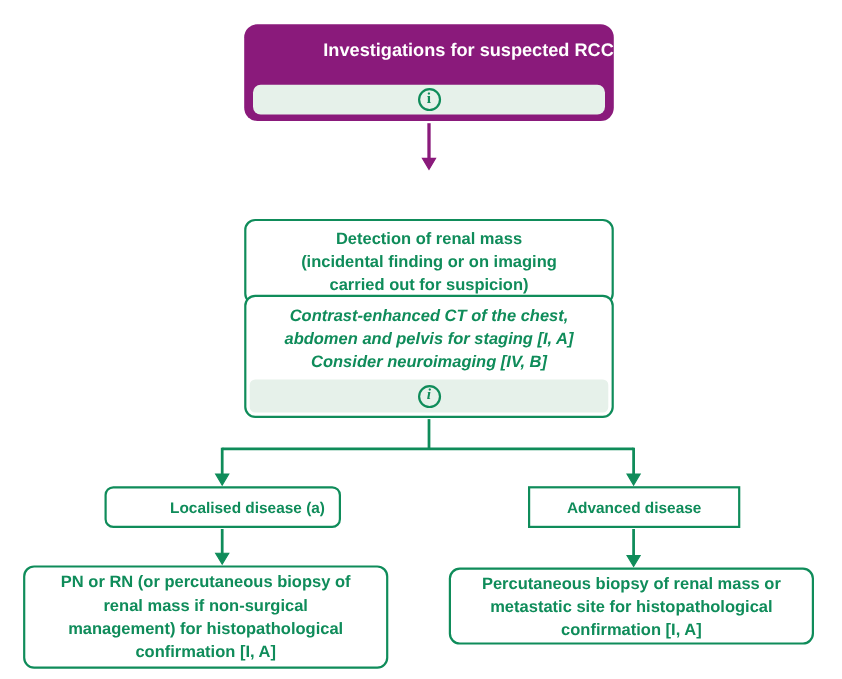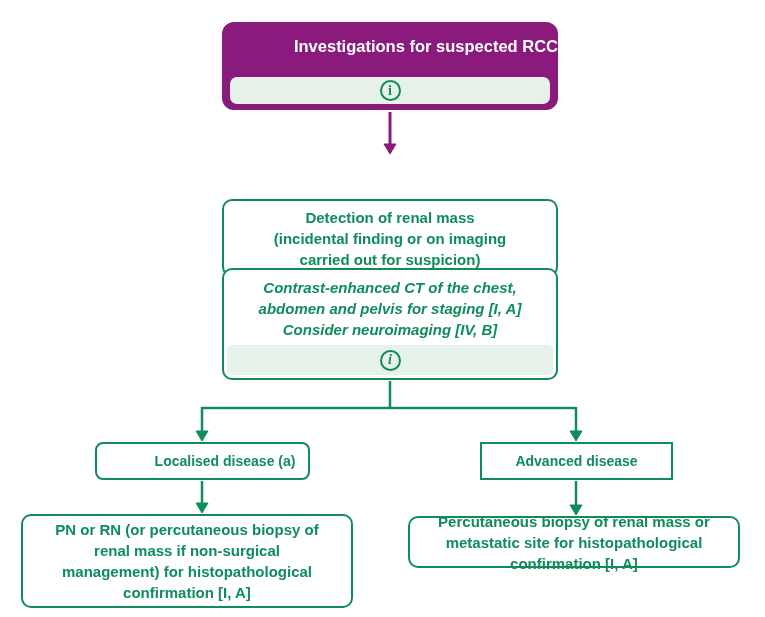--- a/index.html
+++ b/index.html
@@ -97,21 +97,21 @@
     display: flex; align-items: center; justify-content: center;
   }
   .ct-box .info-strip {
     left: 3px; right: 3px; bottom: 3px;
     height: 30px;
     border-radius: 5px;
   }
   .localised-box { left: 95px;  top: 442px; width: 215px; height: 38px; font-size: 14px; border-radius: 8px; padding-left: 45px; }
   .advanced-box  { left: 480px; top: 442px; width: 193px; height: 38px; font-size: 14px; border-radius: 0; }
   .localised-outcome-box { left: 21px;  top: 514px; width: 332px; height: 94px; }
-  .advanced-outcome-box  { left: 408px; top: 516px; width: 332px; height: 52px; }
+  .advanced-outcome-box  { left: 408px; top: 516px; width: 332px; height: 70px; }
 </style>
 </head>
 <body>
 
 <div class="canvas">
 
   <svg class="connectors">
     <g stroke="var(--purple)" fill="var(--purple)">
       <line x1="390" y1="112" x2="390" y2="146" stroke-width="3"></line>
       <polygon points="390,154 384,144 396,144" stroke-width="1"></polygon>

